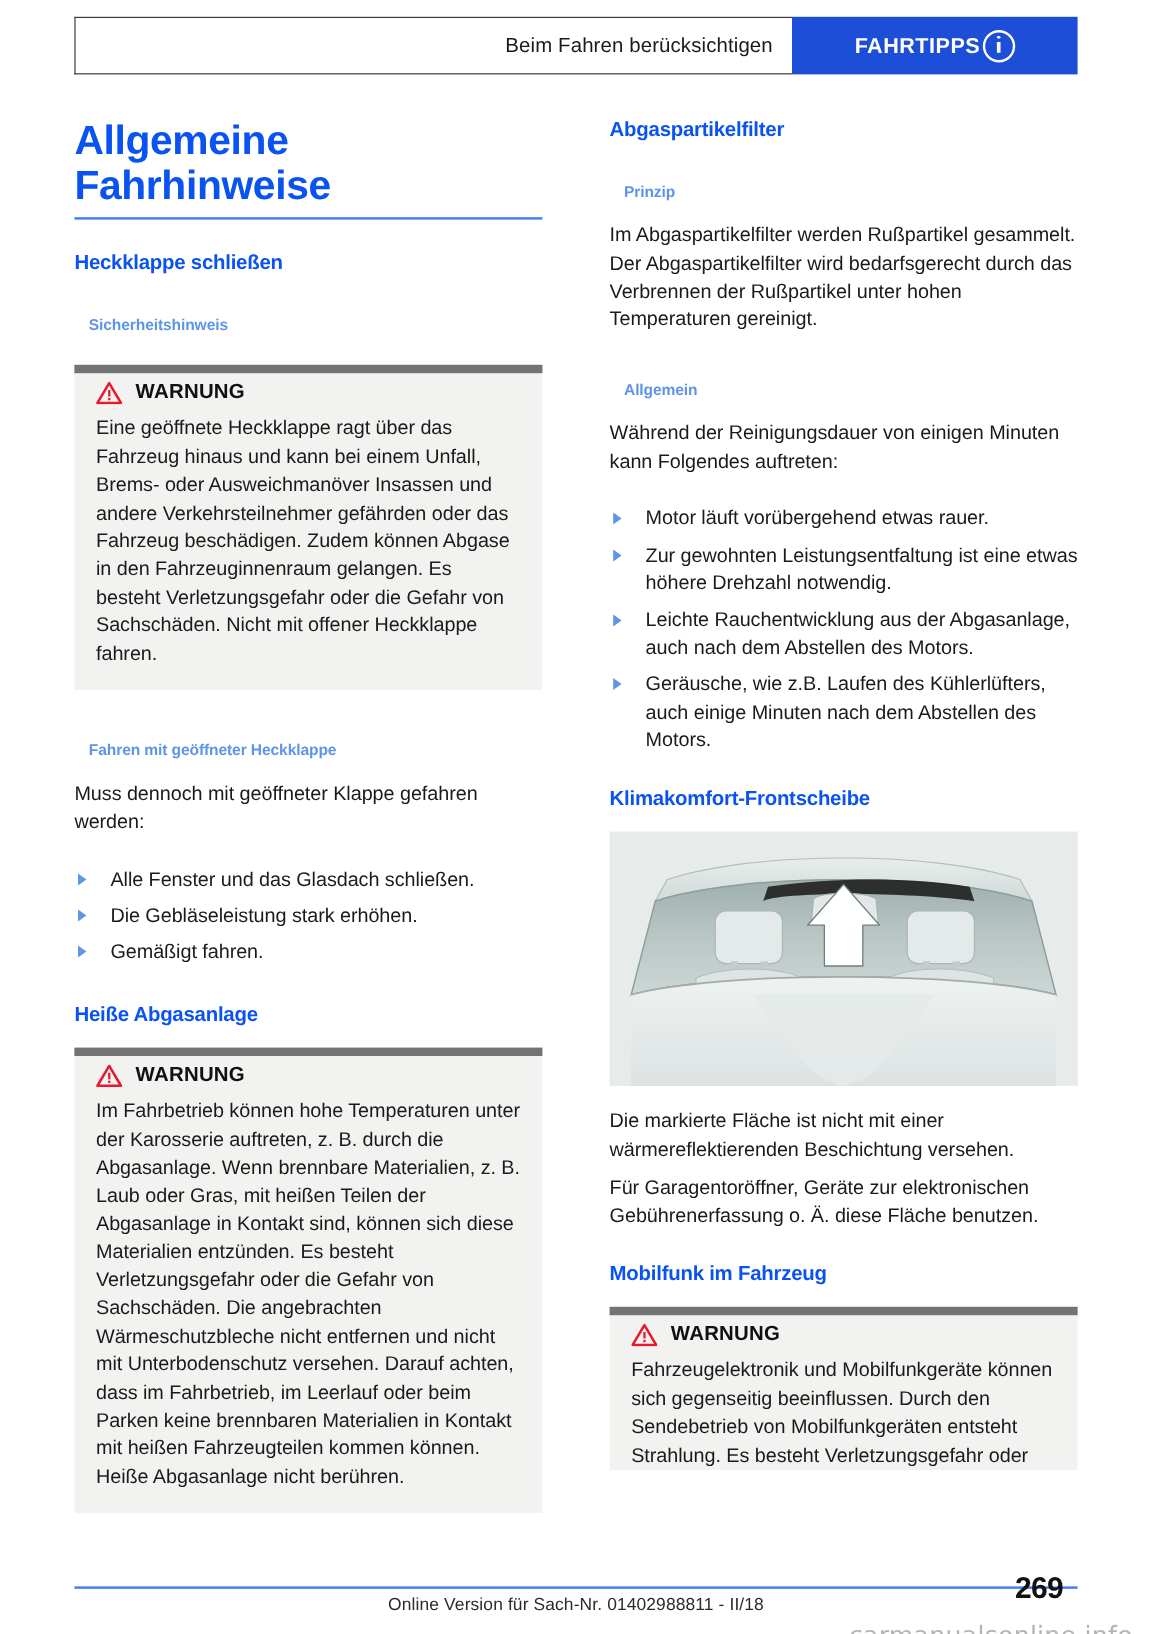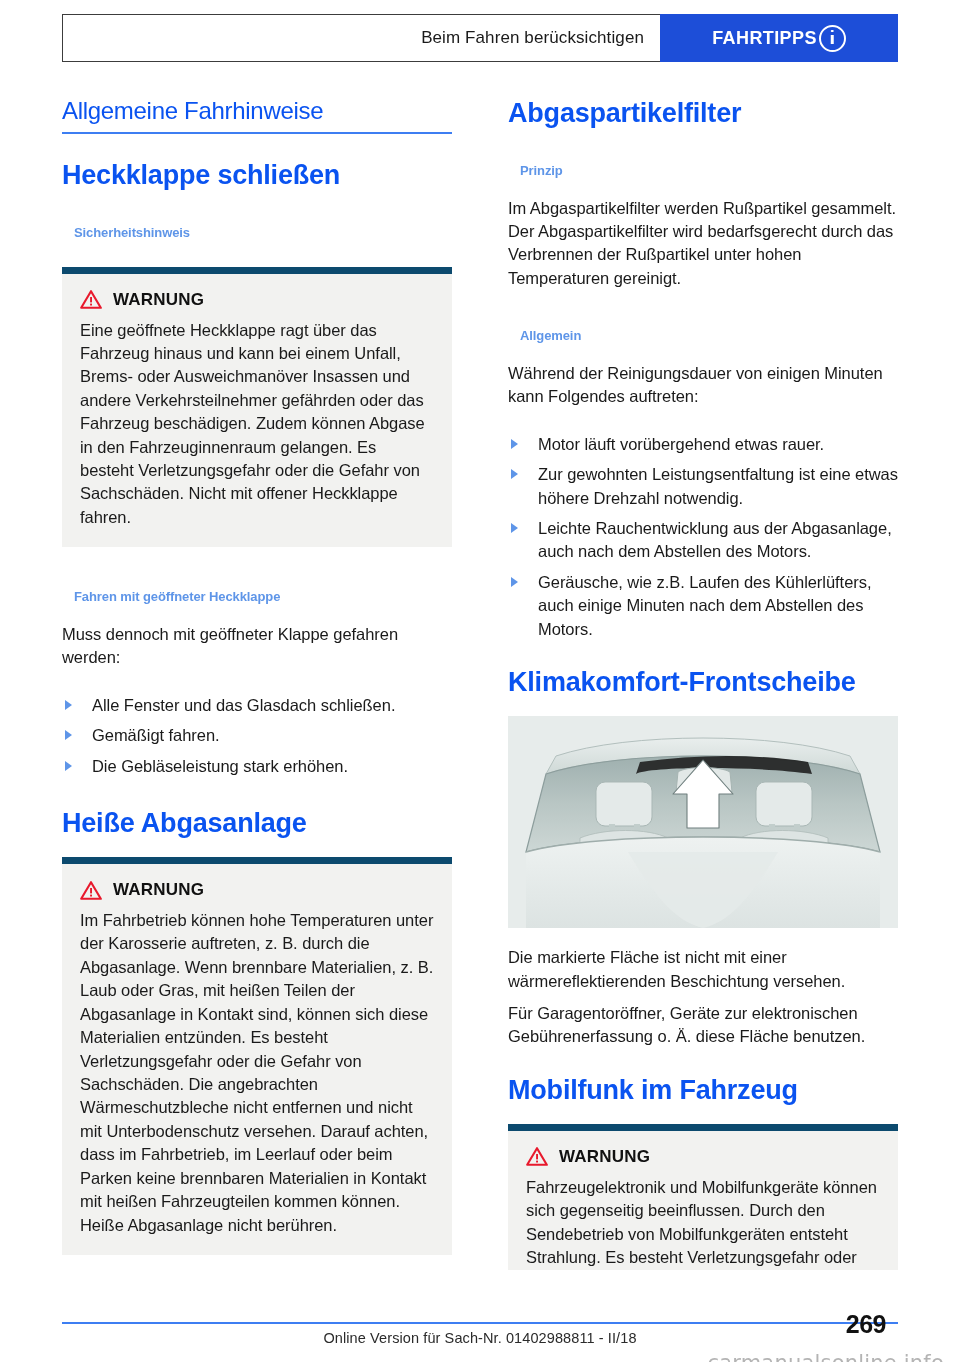--- a/index.html
+++ b/index.html
@@ -104,31 +104,31 @@
     display: flex;
     gap: 56px;
   }
   .col {
     width: 390px;
     flex: 0 0 390px;
   }
 
   
   .h-chapter {
-    font-size: 24px;
-    font-weight: normal;
+    font-size: 34px;
+    font-weight: bold;
     color: #0a53f0;
     letter-spacing: -0.3px;
     line-height: 1.12;
     margin: 0;
     padding-bottom: 7px;
     border-bottom: 2px solid #3d7ef2;
   }
   .h-section {
-    font-size: 27px;
+    font-size: 17px;
     font-weight: bold;
     color: #0a53f0;
     letter-spacing: -0.2px;
     line-height: 1.15;
     margin: 0;
   }
   .h-sub {
     font-size: 13px;
     font-weight: bold;
     color: #5e95e8;
@@ -173,22 +173,22 @@
     width: 0;
     height: 0;
     border-left: 7px solid #5e95e8;
     border-top: 5px solid transparent;
     border-bottom: 5px solid transparent;
   }
 
   
   .warnbox {
     background: #f2f2f0;
-    border-top: 7px solid #0c4a6e;
-    padding: 16px 18px 18px 18px;
+    border-top: 7px solid #737373;
+    padding: 6px 18px 18px 18px;
     box-sizing: border-box;
   }
   .warnbox.clipped {
     padding-bottom: 0;
   }
   .warn-head {
     display: flex;
     align-items: center;
     gap: 11px;
     margin-bottom: 9px;
@@ -315,25 +315,25 @@
 
       <p class="para">Muss dennoch mit geöffneter Klappe gefahren werden:</p>
 
       <ul class="blist">
         <li>
           <span class="bullet-icon"></span>
           <span>Alle Fenster und das Glasdach schließen.</span>
         </li>
         <li>
           <span class="bullet-icon"></span>
+          <span>Die Gebläseleistung stark erhöhen.</span>
+        </li>
+        <li>
+          <span class="bullet-icon"></span>
           <span>Gemäßigt fahren.</span>
-        </li>
-        <li>
-          <span class="bullet-icon"></span>
-          <span>Die Gebläseleistung stark erhöhen.</span>
         </li>
       </ul>
 
       <div class="sp-30"></div>
 
       <h2 class="h-section">Heiße Abgasanlage</h2>
 
       <div class="sp-18"></div>
 
       <div class="warnbox">

